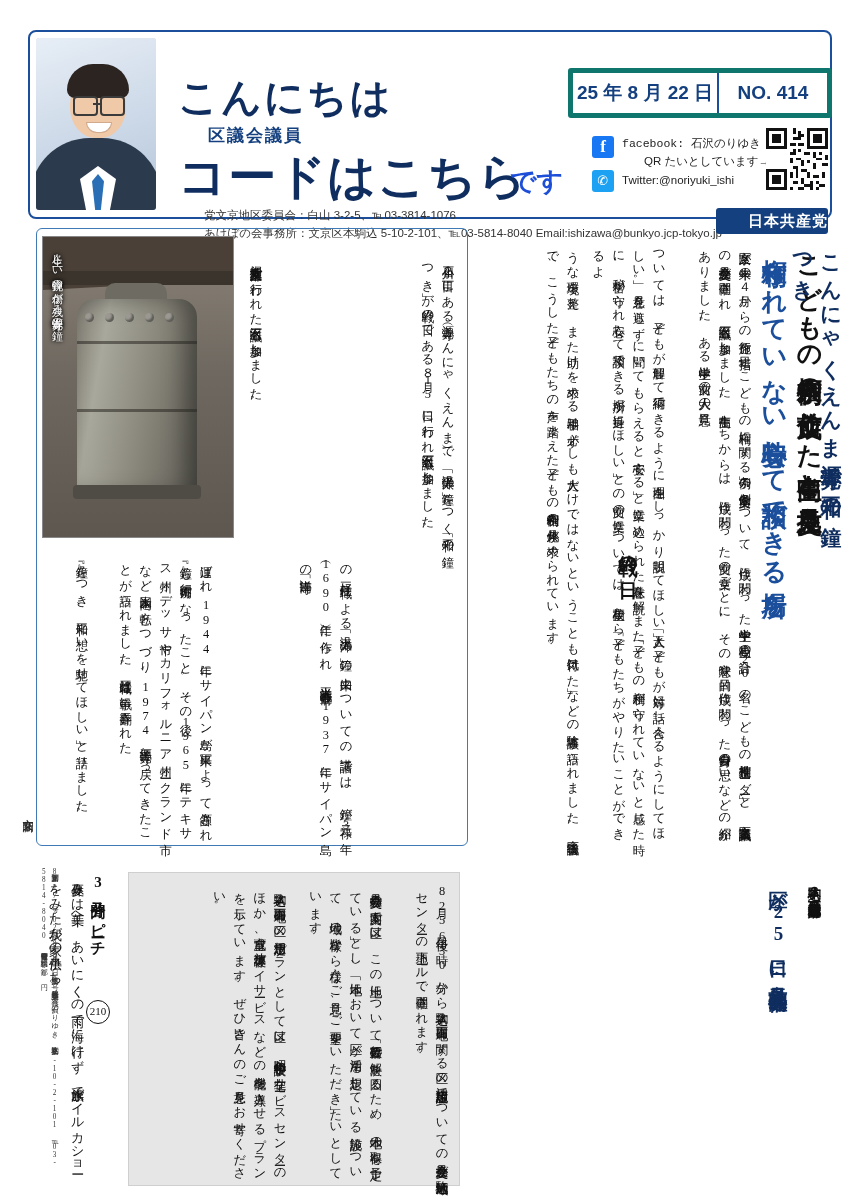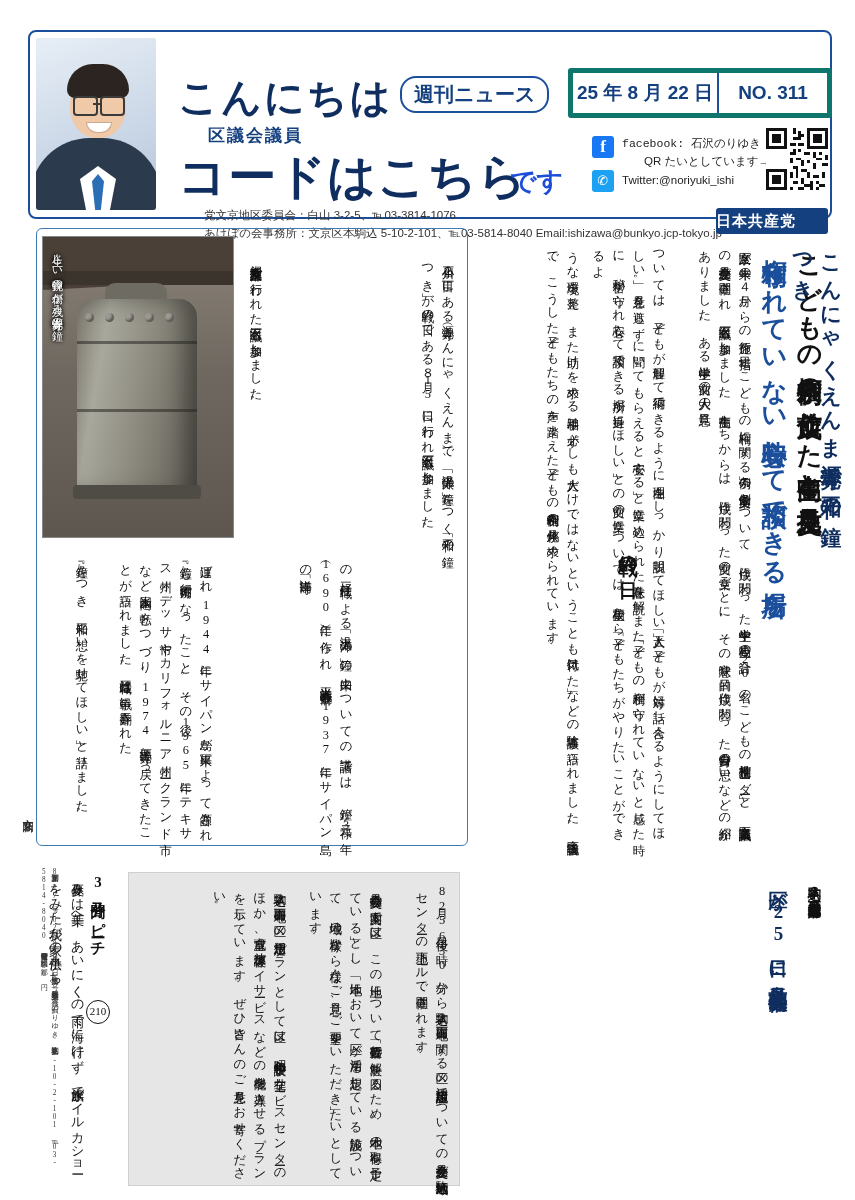--- a/index.html
+++ b/index.html
@@ -68,21 +68,21 @@
 
   .fb-icon{position:absolute;left:562px;top:104px;width:22px;height:22px;background:#1877f2;border-radius:3px;color:#fff;font-size:17px;font-weight:bold;text-align:center;line-height:22px;font-family:"Liberation Serif",serif;}
   .tw-icon{position:absolute;left:562px;top:138px;width:22px;height:22px;background:#1da1f2;border-radius:3px;color:#fff;font-size:13px;text-align:center;line-height:22px;}
   .fb-text{position:absolute;left:592px;top:104px;font-size:11.5px;color:#222;font-family:Liberation Mono, monospace;}
   .qr-text{position:absolute;left:614px;top:122px;font-size:11.5px;color:#222;}
   .tw-text{position:absolute;left:592px;top:142px;font-size:11.5px;color:#222;}
   .qr{position:absolute;left:736px;top:96px;width:62px;height:62px;}
   .party{
     position:absolute;left:686px;top:176px;width:112px;height:26px;
     background:#14407f;color:#fff;border-radius:3px;
-    font-size:15px;font-weight:bold;text-align:left;line-height:26px;letter-spacing:1px;
+    font-size:15px;font-weight:bold;text-align:right;line-height:26px;letter-spacing:1px;
   }
 
   
   .lead-head{
     position:absolute;right:30px;top:240px;height:590px;
     display:flex;flex-direction:row-reverse;
   }
   .lead-head .l1{
     writing-mode:vertical-rl;text-orientation:upright;
     font-size:25px;font-weight:bold;line-height:1.25;color:#111;
@@ -200,26 +200,25 @@
         <div class="tie"></div>
         <div class="head"></div>
         <div class="hair"></div>
         <div class="glass-l"></div>
         <div class="glass-r"></div>
         <div class="glass-b"></div>
         <div class="mouth"></div>
       </div>
 
       <div class="konnichiwa">こんにちは</div>
-      <div class="weekly">週刊ニュース</div>
 
       <div class="datebox">
         <div class="d">25 年 8 月 22 日</div>
         <div class="sep"></div>
-        <div class="n">NO. 311</div>
+        <div class="n">NO. 414</div>
       </div>
 
       <div class="kugikai">区議会議員</div>
       <div class="name">コードはこちら</div>
       <div class="desu">です</div>
 
       <div class="addr1">党文京地区委員会：白山 3-2-5、℡03-3814-1076</div>
       <div class="addr2">あけぼの会事務所：文京区本駒込 5-10-2-101、℡03-5814-8040  Email:ishizawa@bunkyo.jcp-tokyo.jp</div>
 
       <div class="fb-icon">f</div>

